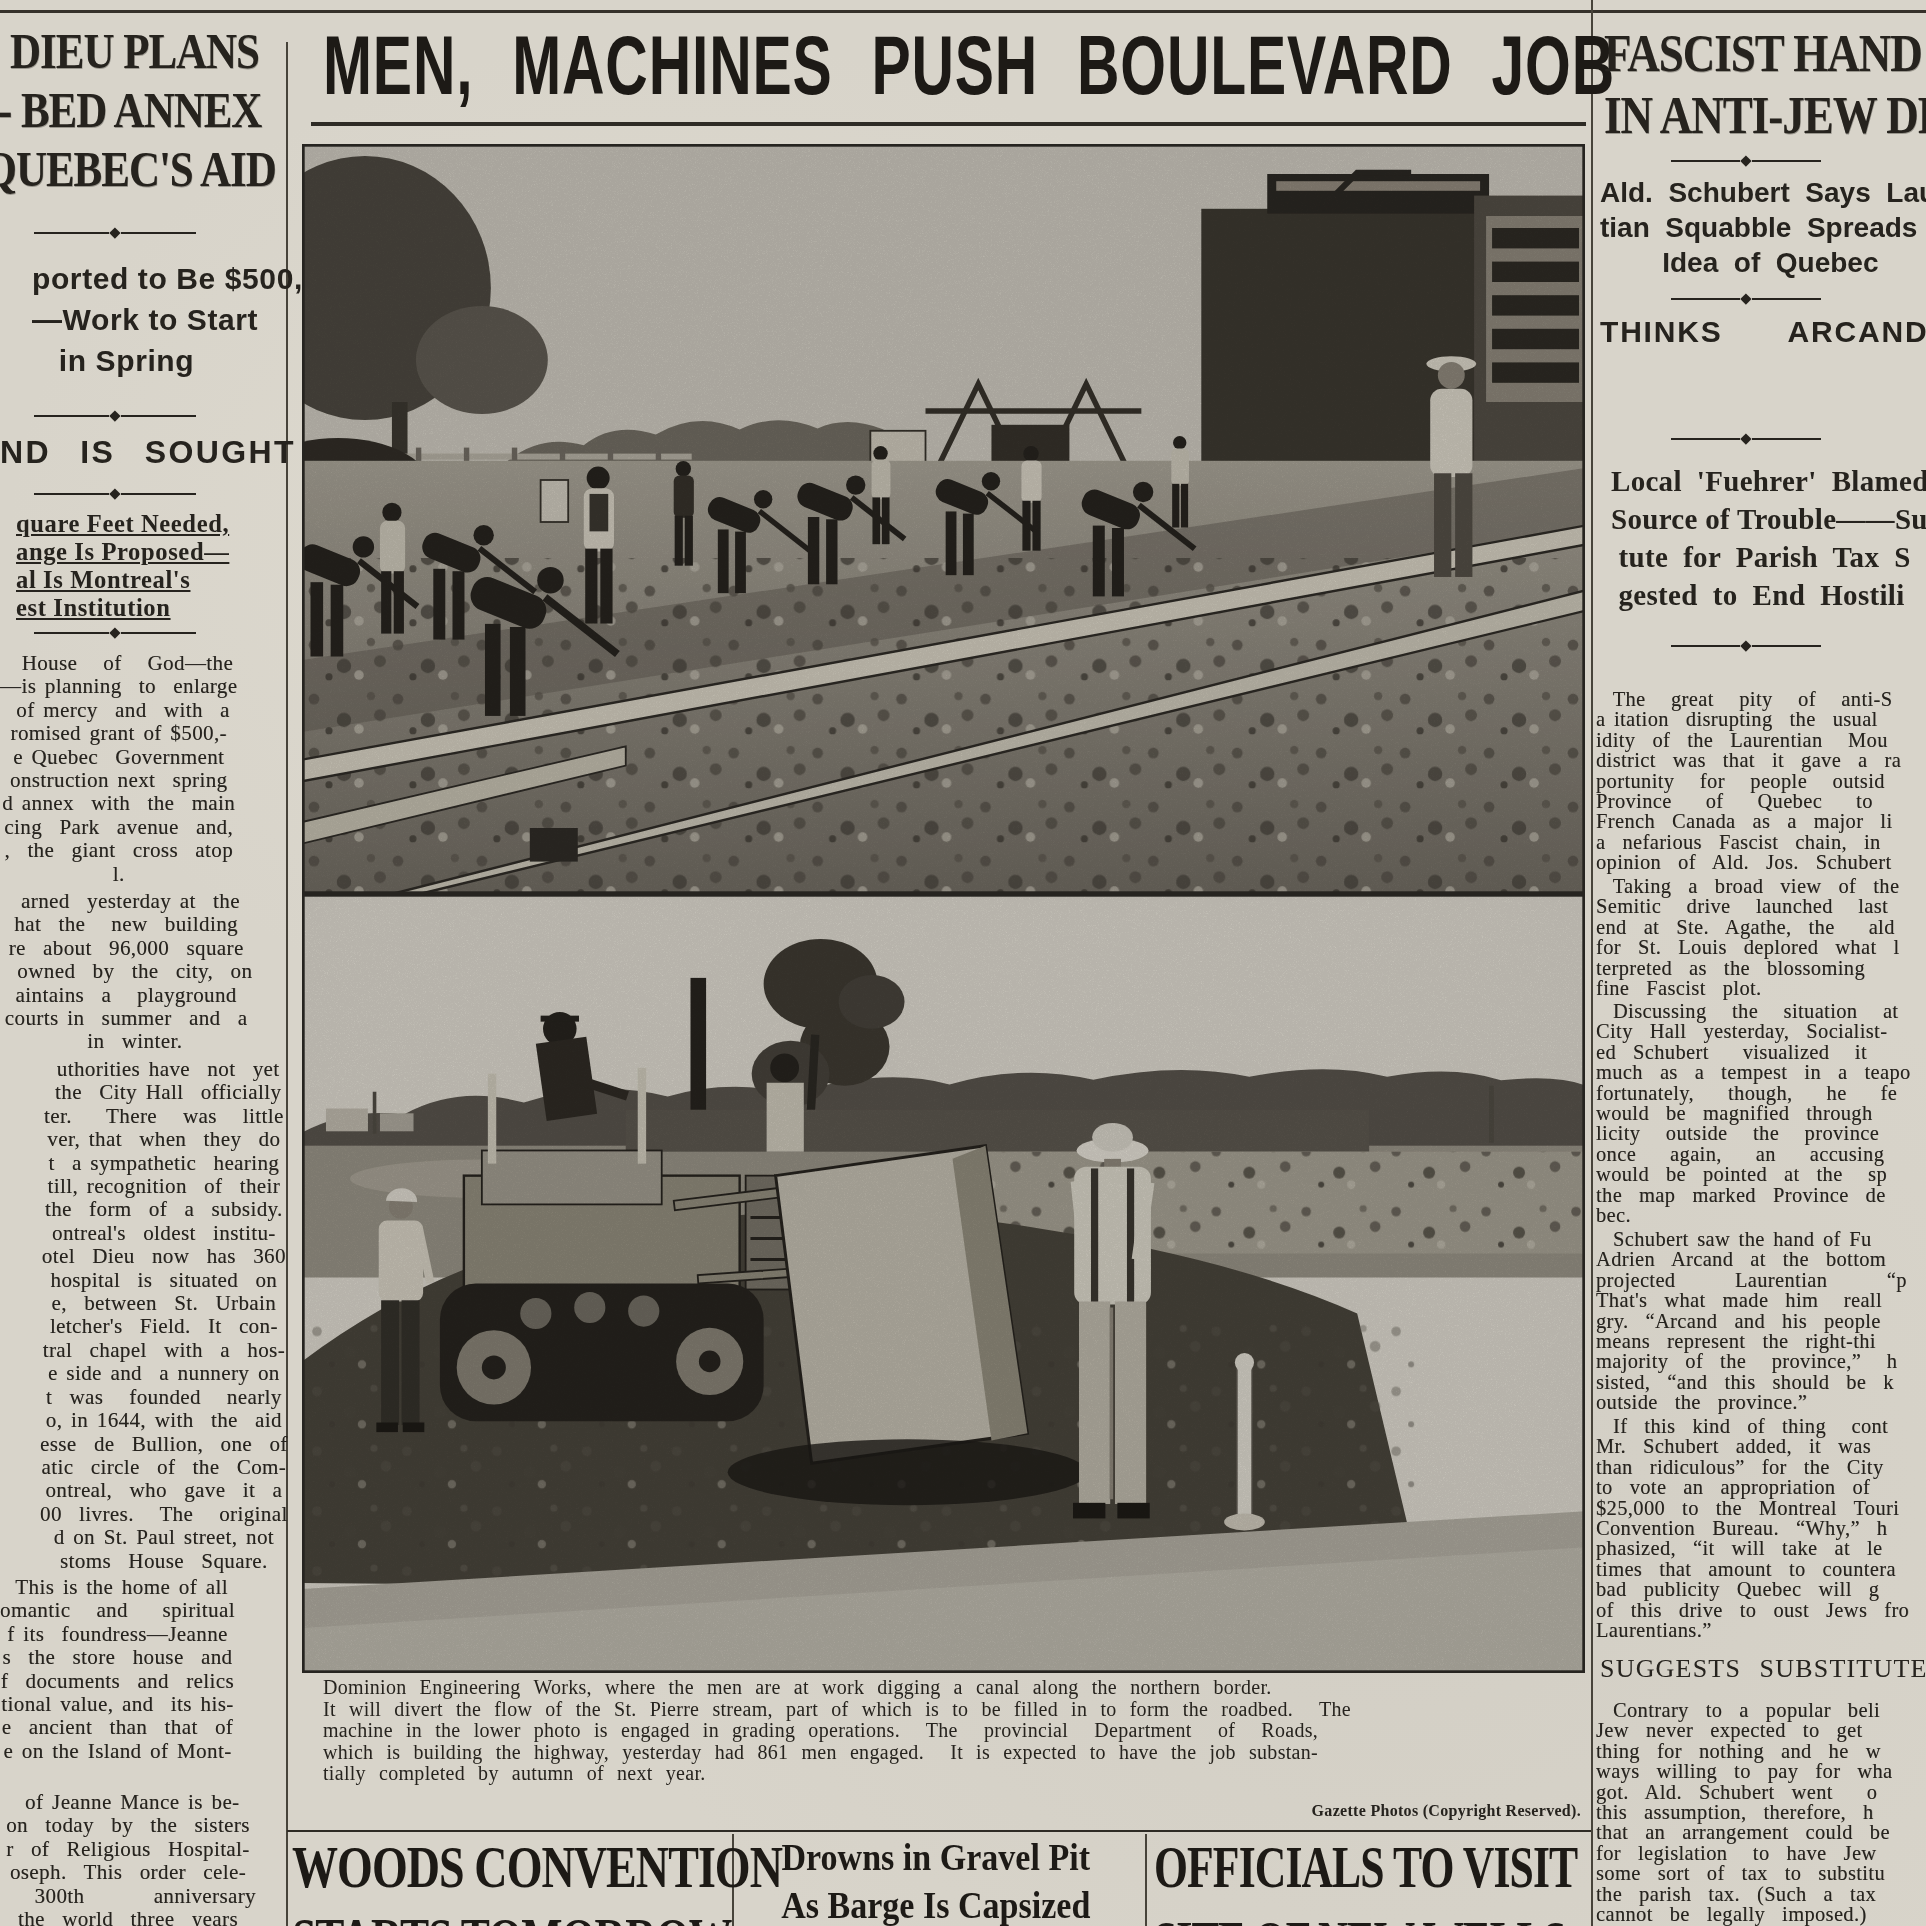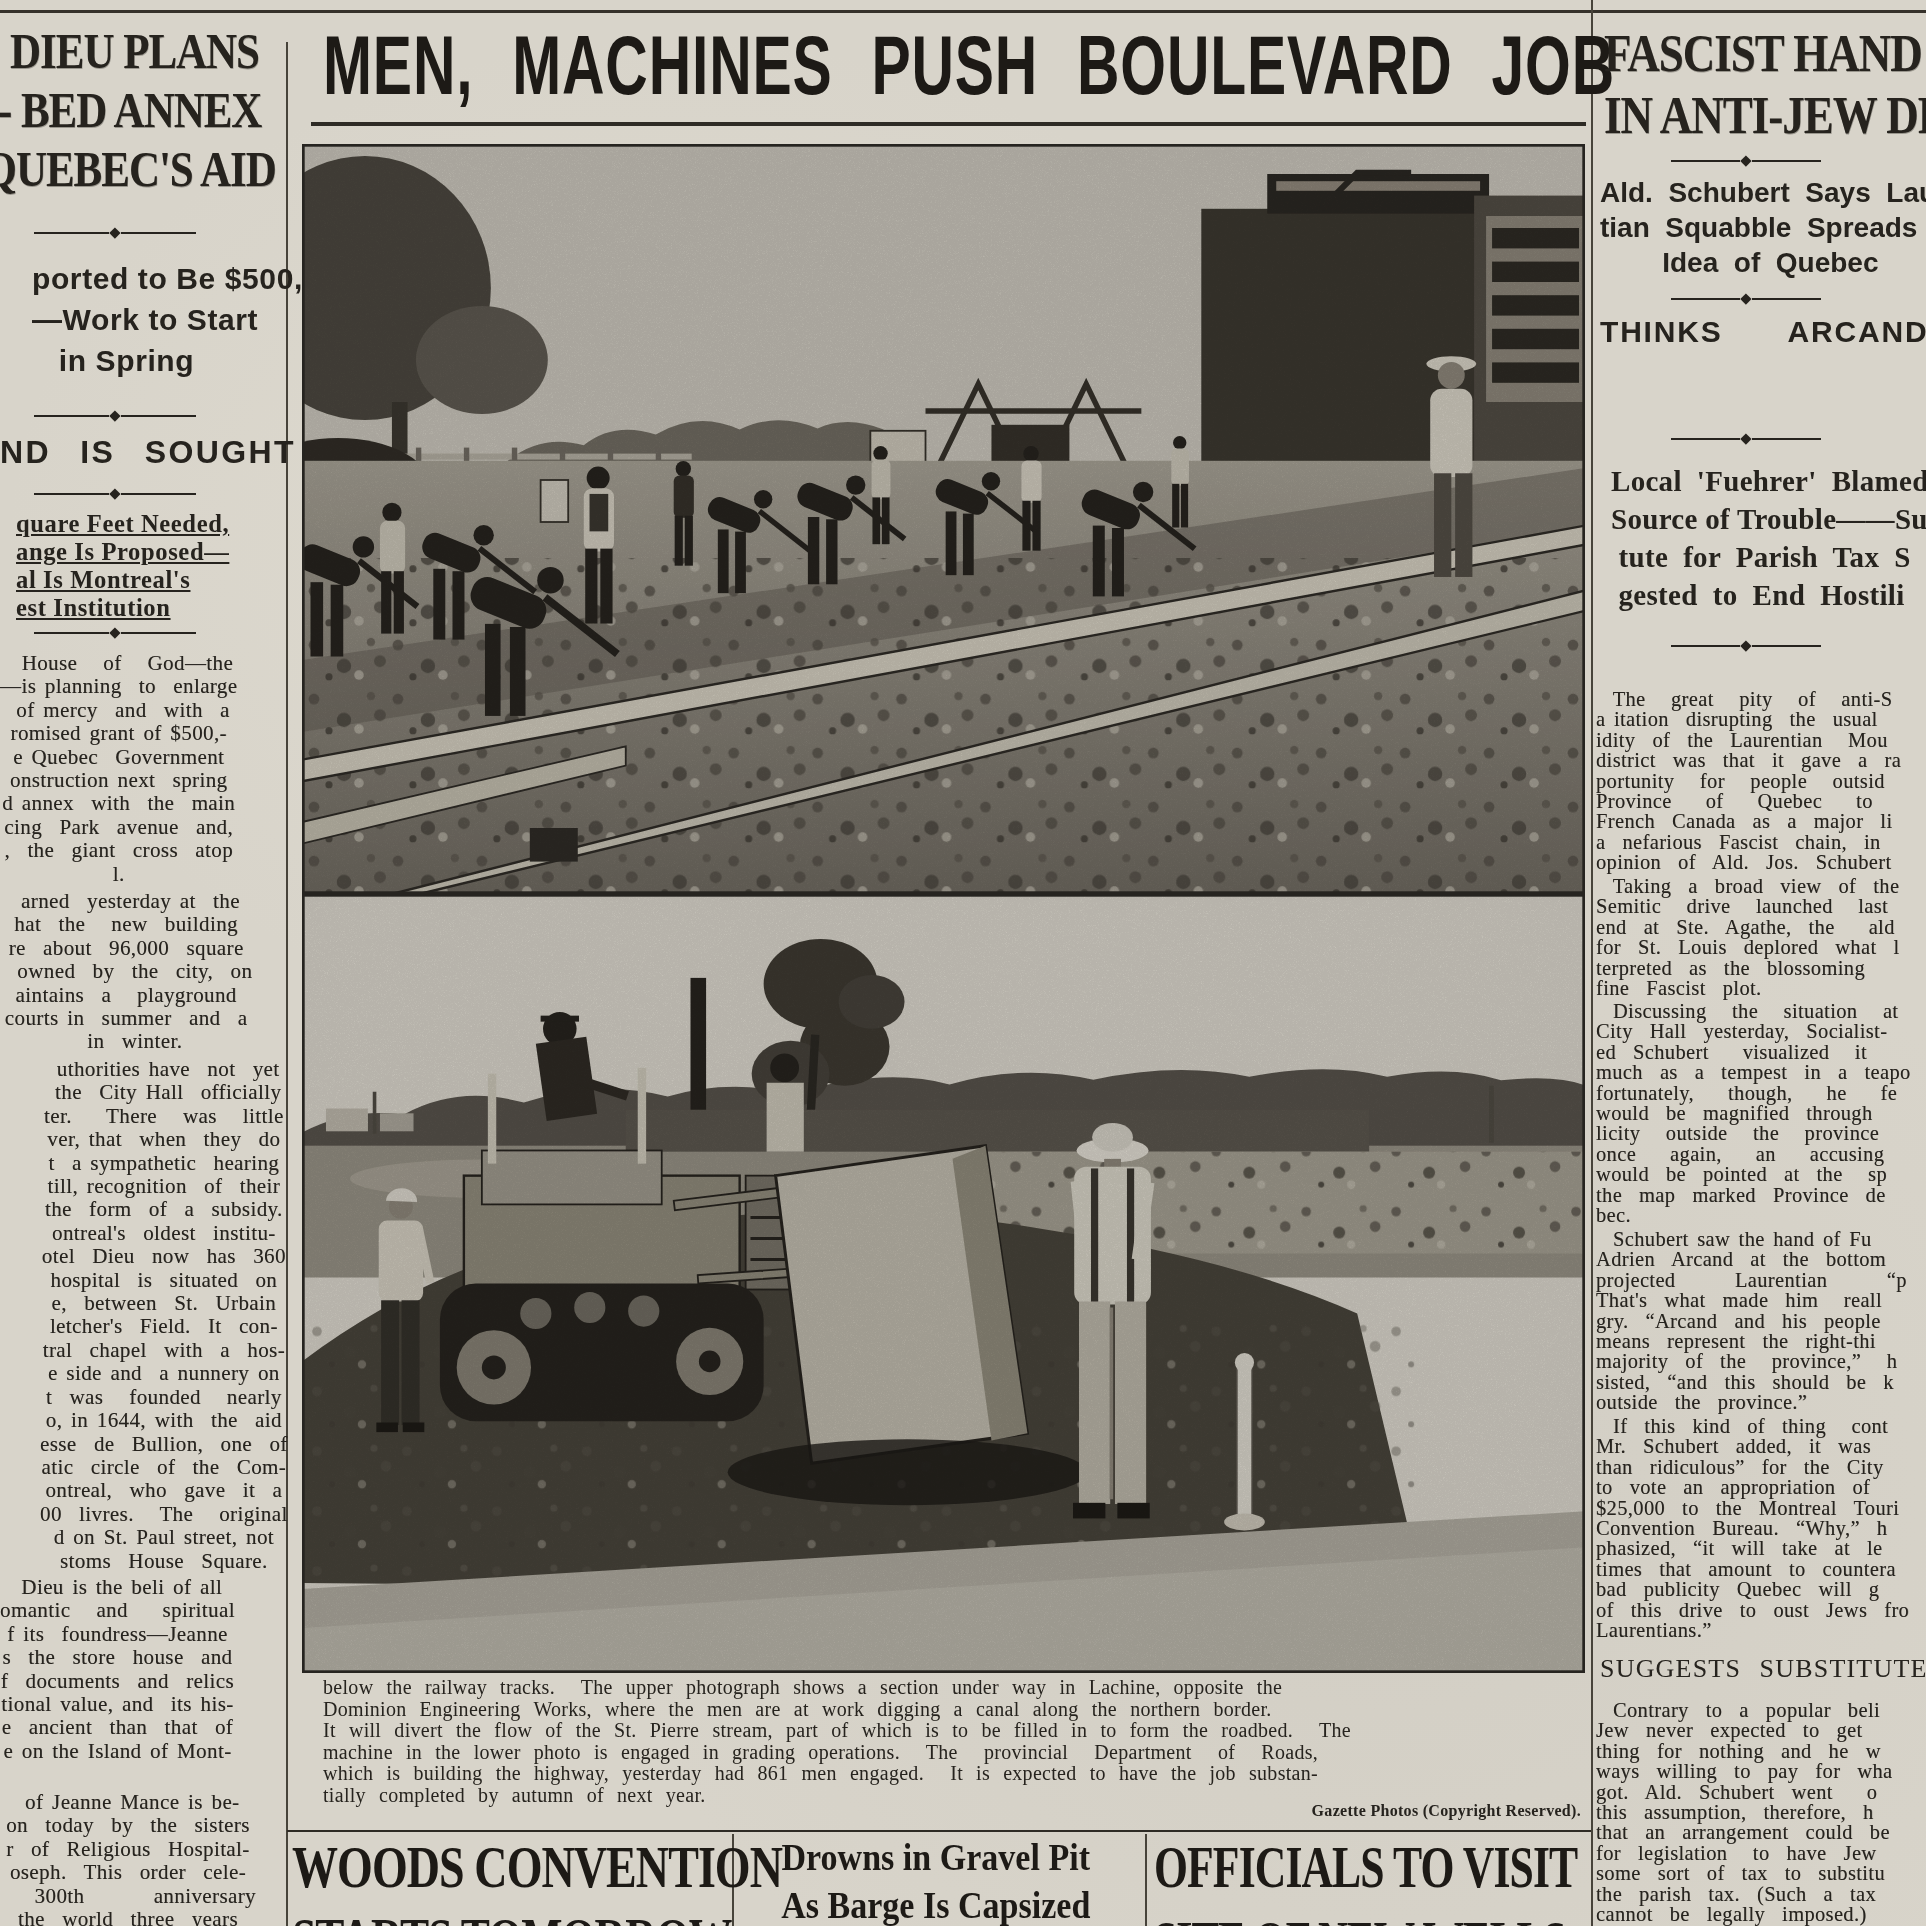--- a/index.html
+++ b/index.html
@@ -167,21 +167,21 @@
         <div class="bl">t  was   founded   nearly</div>
         <div class="bl">o, in 1644, with  the  aid</div>
         <div class="bl">esse  de  Bullion,  one  of</div>
         <div class="bl">atic  circle  of  the  Com-</div>
         <div class="bl">ontreal,  who  gave  it  a</div>
         <div class="bl">00  livres.   The   original</div>
         <div class="bl">d on St. Paul street, not</div>
         <div class="bl">stoms  House  Square.</div>
       </div>
     <div class="blk body-l" id="lp4">
-        <div class="bl"> Dieu is the beli of all</div>
+        <div class="bl"> This is the home of all</div>
         <div class="bl">omantic   and    spiritual</div>
         <div class="bl">f its  foundress—Jeanne</div>
         <div class="bl">s  the  store  house  and</div>
         <div class="bl">f  documents  and  relics</div>
         <div class="bl">tional value, and  its his-</div>
         <div class="bl">e  ancient  than  that  of</div>
         <div class="bl">e on the Island of Mont-</div>
       </div>
     <div class="blk body-l" id="lp5">
         <div class="bl"> of Jeanne Mance is be-</div>
@@ -452,21 +452,20 @@
 
         <rect x="1560" y="790" width="24" height="250" fill="#d8d4ca" stroke="#7e7970" stroke-width="2"></rect>
         <circle cx="1572" cy="782" r="16" fill="#d8d4ca"></circle>
         <ellipse cx="1572" cy="1048" rx="34" ry="14" fill="#c7c2b5"></ellipse>
         <rect width="2140" height="1300" filter="url(#gr2)" opacity="0.14"></rect>
         <rect x="2" y="2" width="2136" height="1296" fill="none" stroke="#262420" stroke-width="5"></rect>
       </svg>
     </figure>
 
     <div class="blk" id="caption">
-        <div class="cap-line">below the railway tracks.  The upper photograph shows a section under way in Lachine, opposite the</div>
         <div class="cap-line">Dominion Engineering Works, where the men are at work digging a canal along the northern border.</div>
         <div class="cap-line">It will divert the flow of the St. Pierre stream, part of which is to be filled in to form the roadbed.  The</div>
         <div class="cap-line">machine in the lower photo is engaged in grading operations.  The  provincial  Department  of  Roads,</div>
         <div class="cap-line">which is building the highway, yesterday had 861 men engaged.  It is expected to have the job substan-</div>
         <div class="cap-line">tially completed by autumn of next year.</div>
       </div>
     <div class="blk" id="credit">Gazette Photos (Copyright Reserved).</div>
     <div class="rule" id="c-bottomrule"></div>
 
     <div class="vrule" id="vr-b1"></div>

